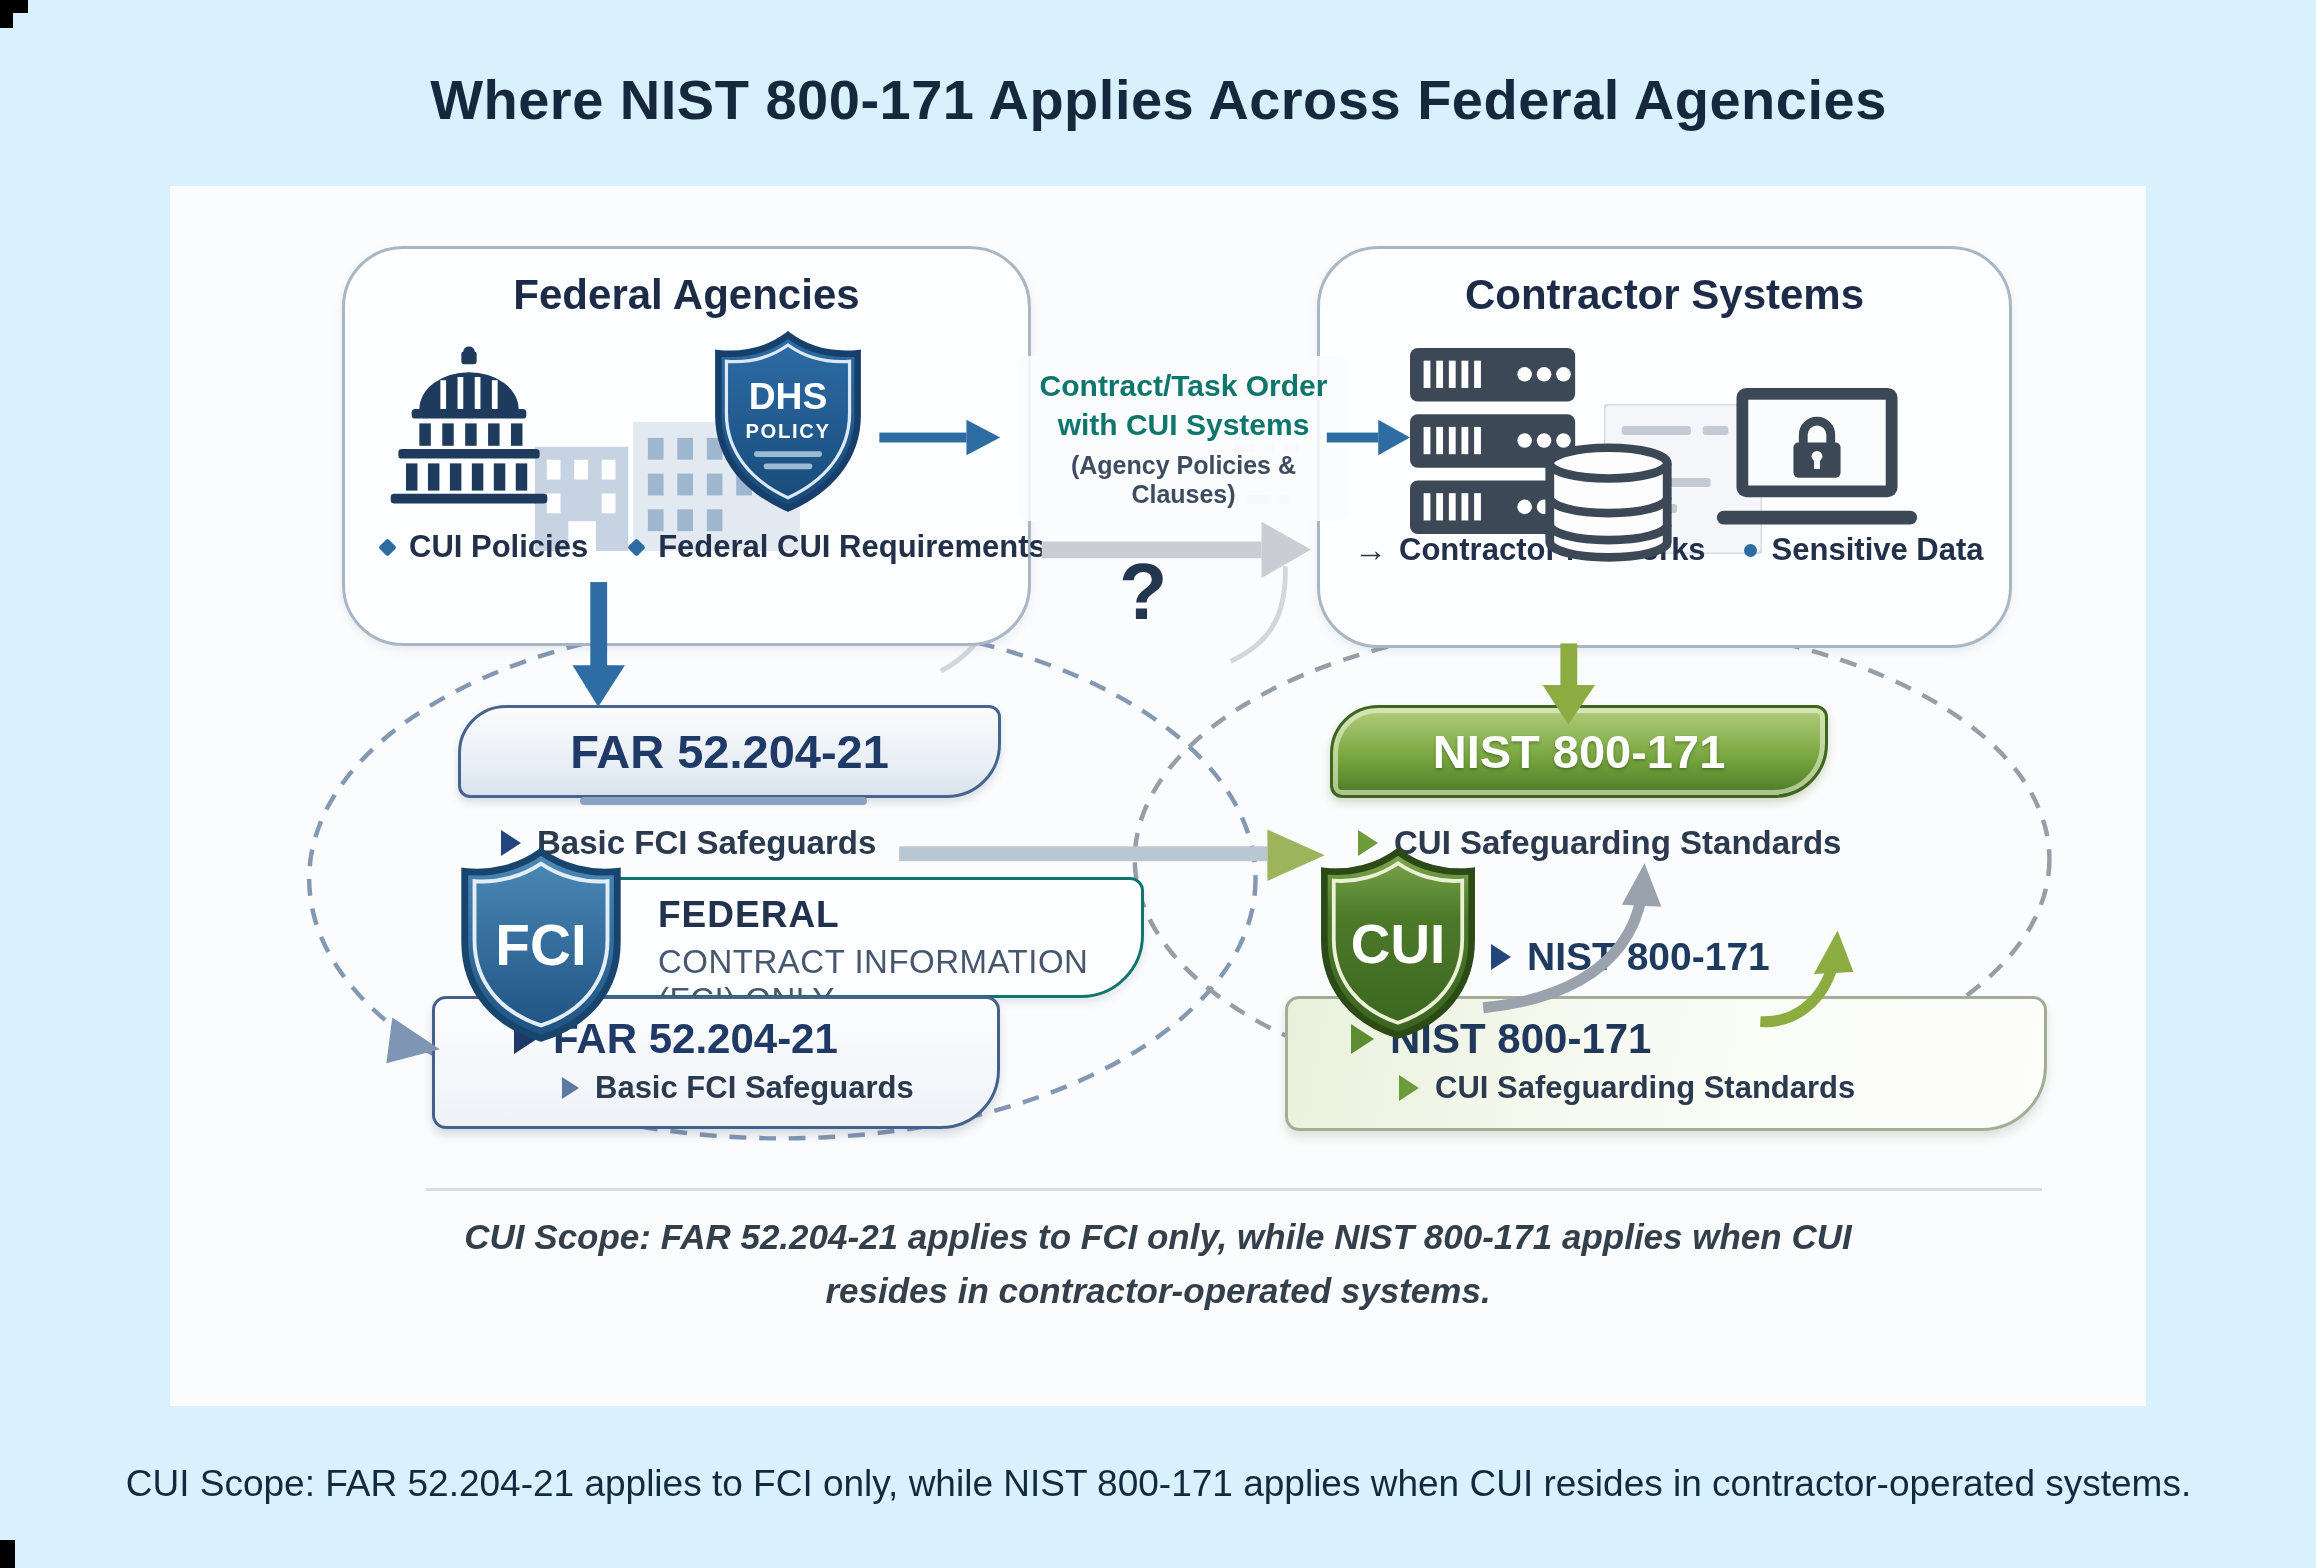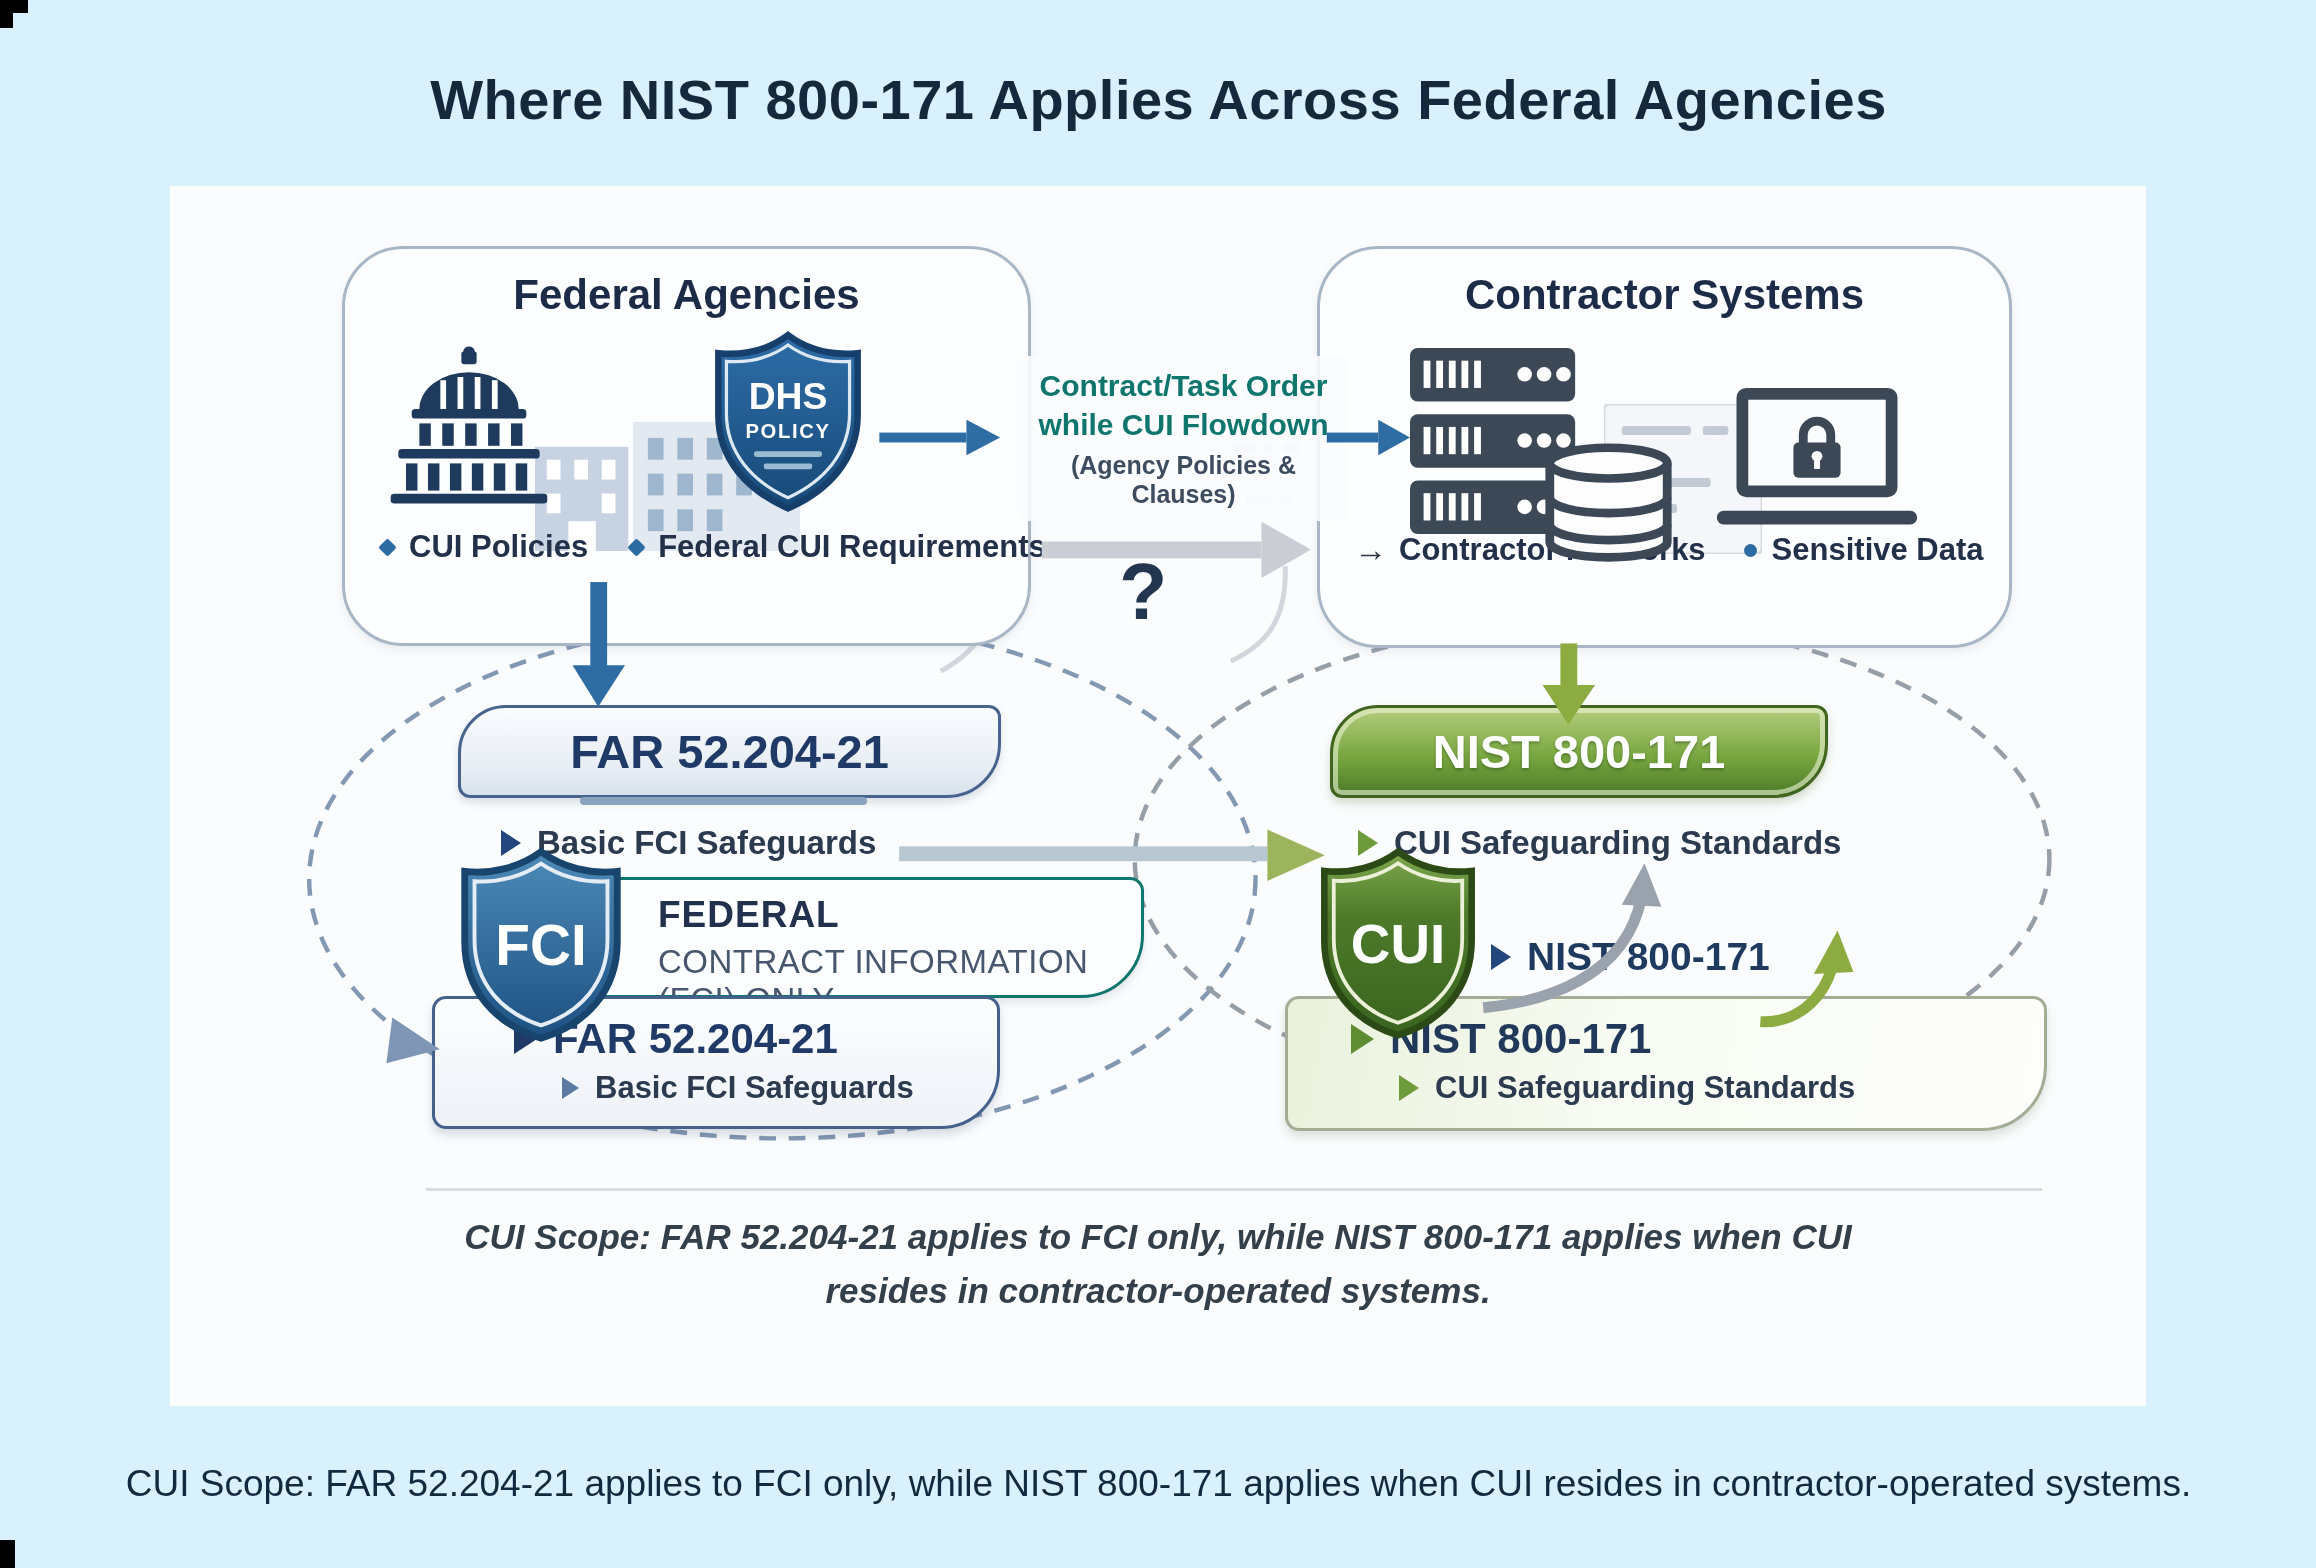--- a/index.html
+++ b/index.html
@@ -226,21 +226,21 @@
       <span>CUI Policies</span>
     </div>
     <div class="b-item">
       <span class="diamond"></span>
       <span>Federal CUI Requirements</span>
     </div>
   </div>
 
   <div class="flowtext">
     <div class="l12">Contract/Task Order</div>
-    <div class="l12">while CUI Flowdown</div>
+    <div class="l12">with CUI Systems</div>
     <div class="l3">(Agency Policies &amp; Clauses)</div>
   </div>
   <div class="qmark">?</div>
 
   <div class="topbox" id="conBox">
     <div class="boxtitle">Contractor Systems</div>
   </div>
   <div class="iconwrap" id="sheet">
     <svg viewBox="0 0 160 150" preserveAspectRatio="none">
       <rect x="0" y="0" width="160" height="150" rx="6" fill="#f4f6f9" stroke="#d7dce3" stroke-width="3"></rect>

